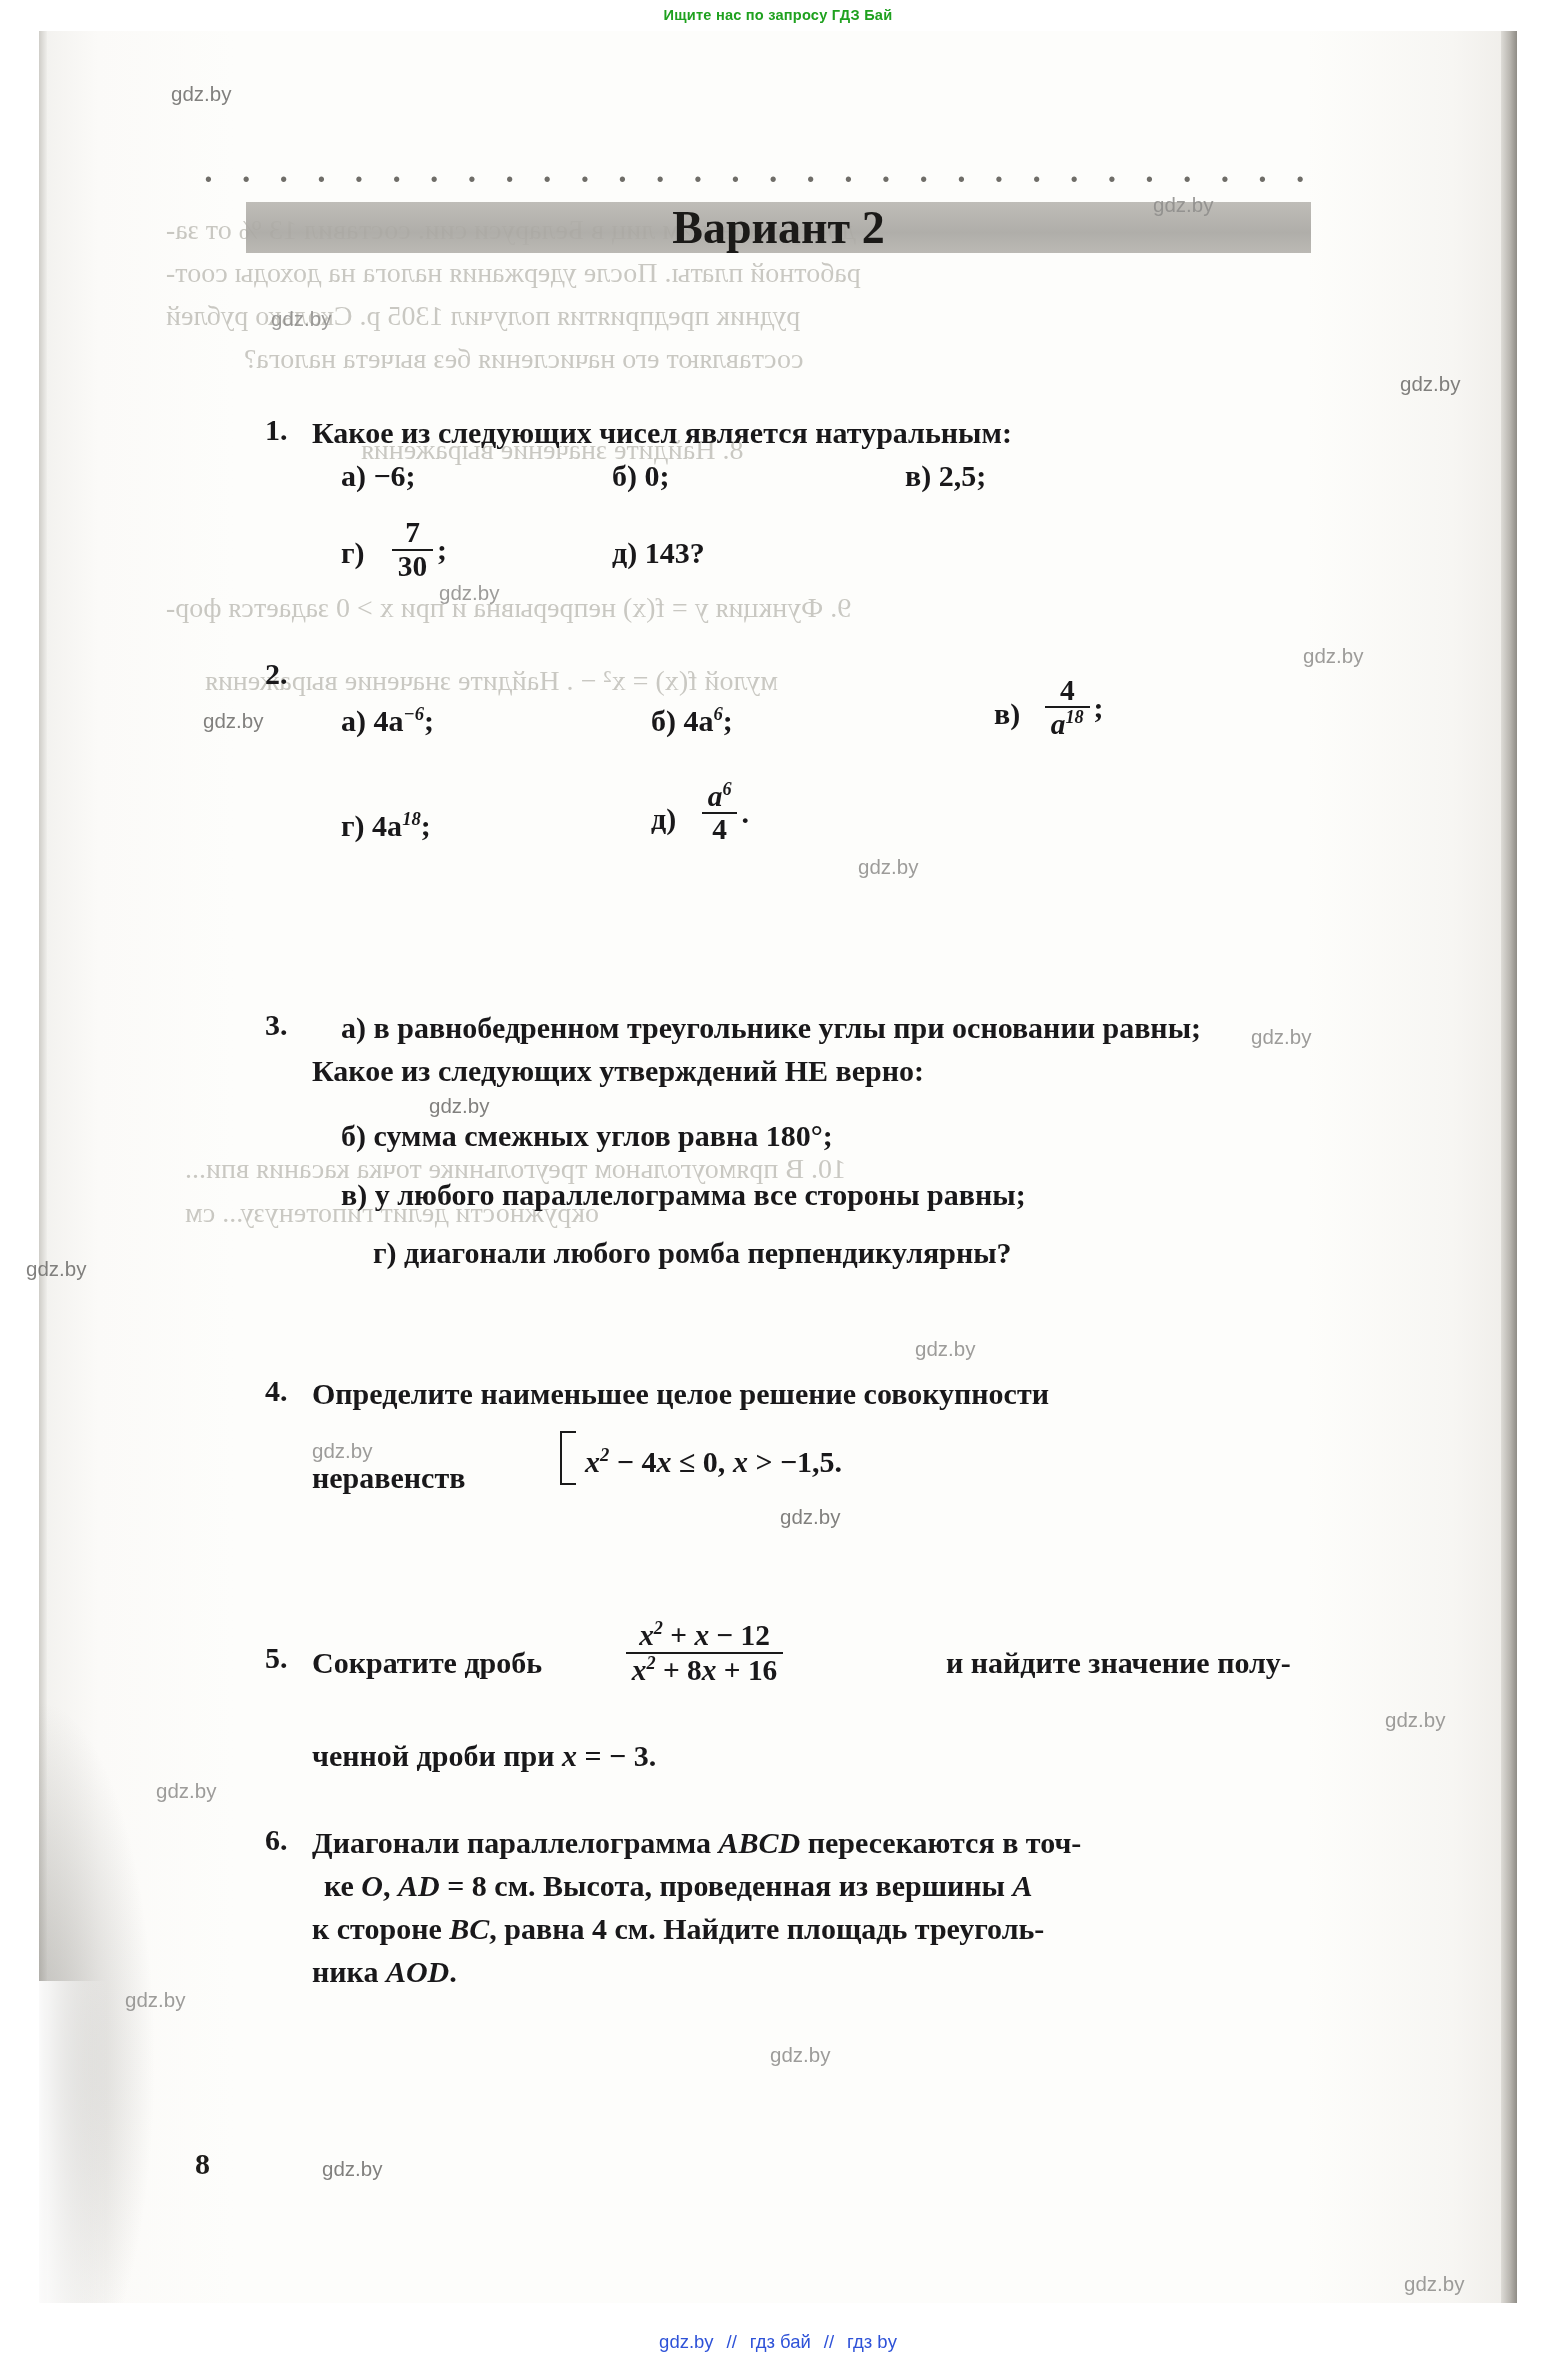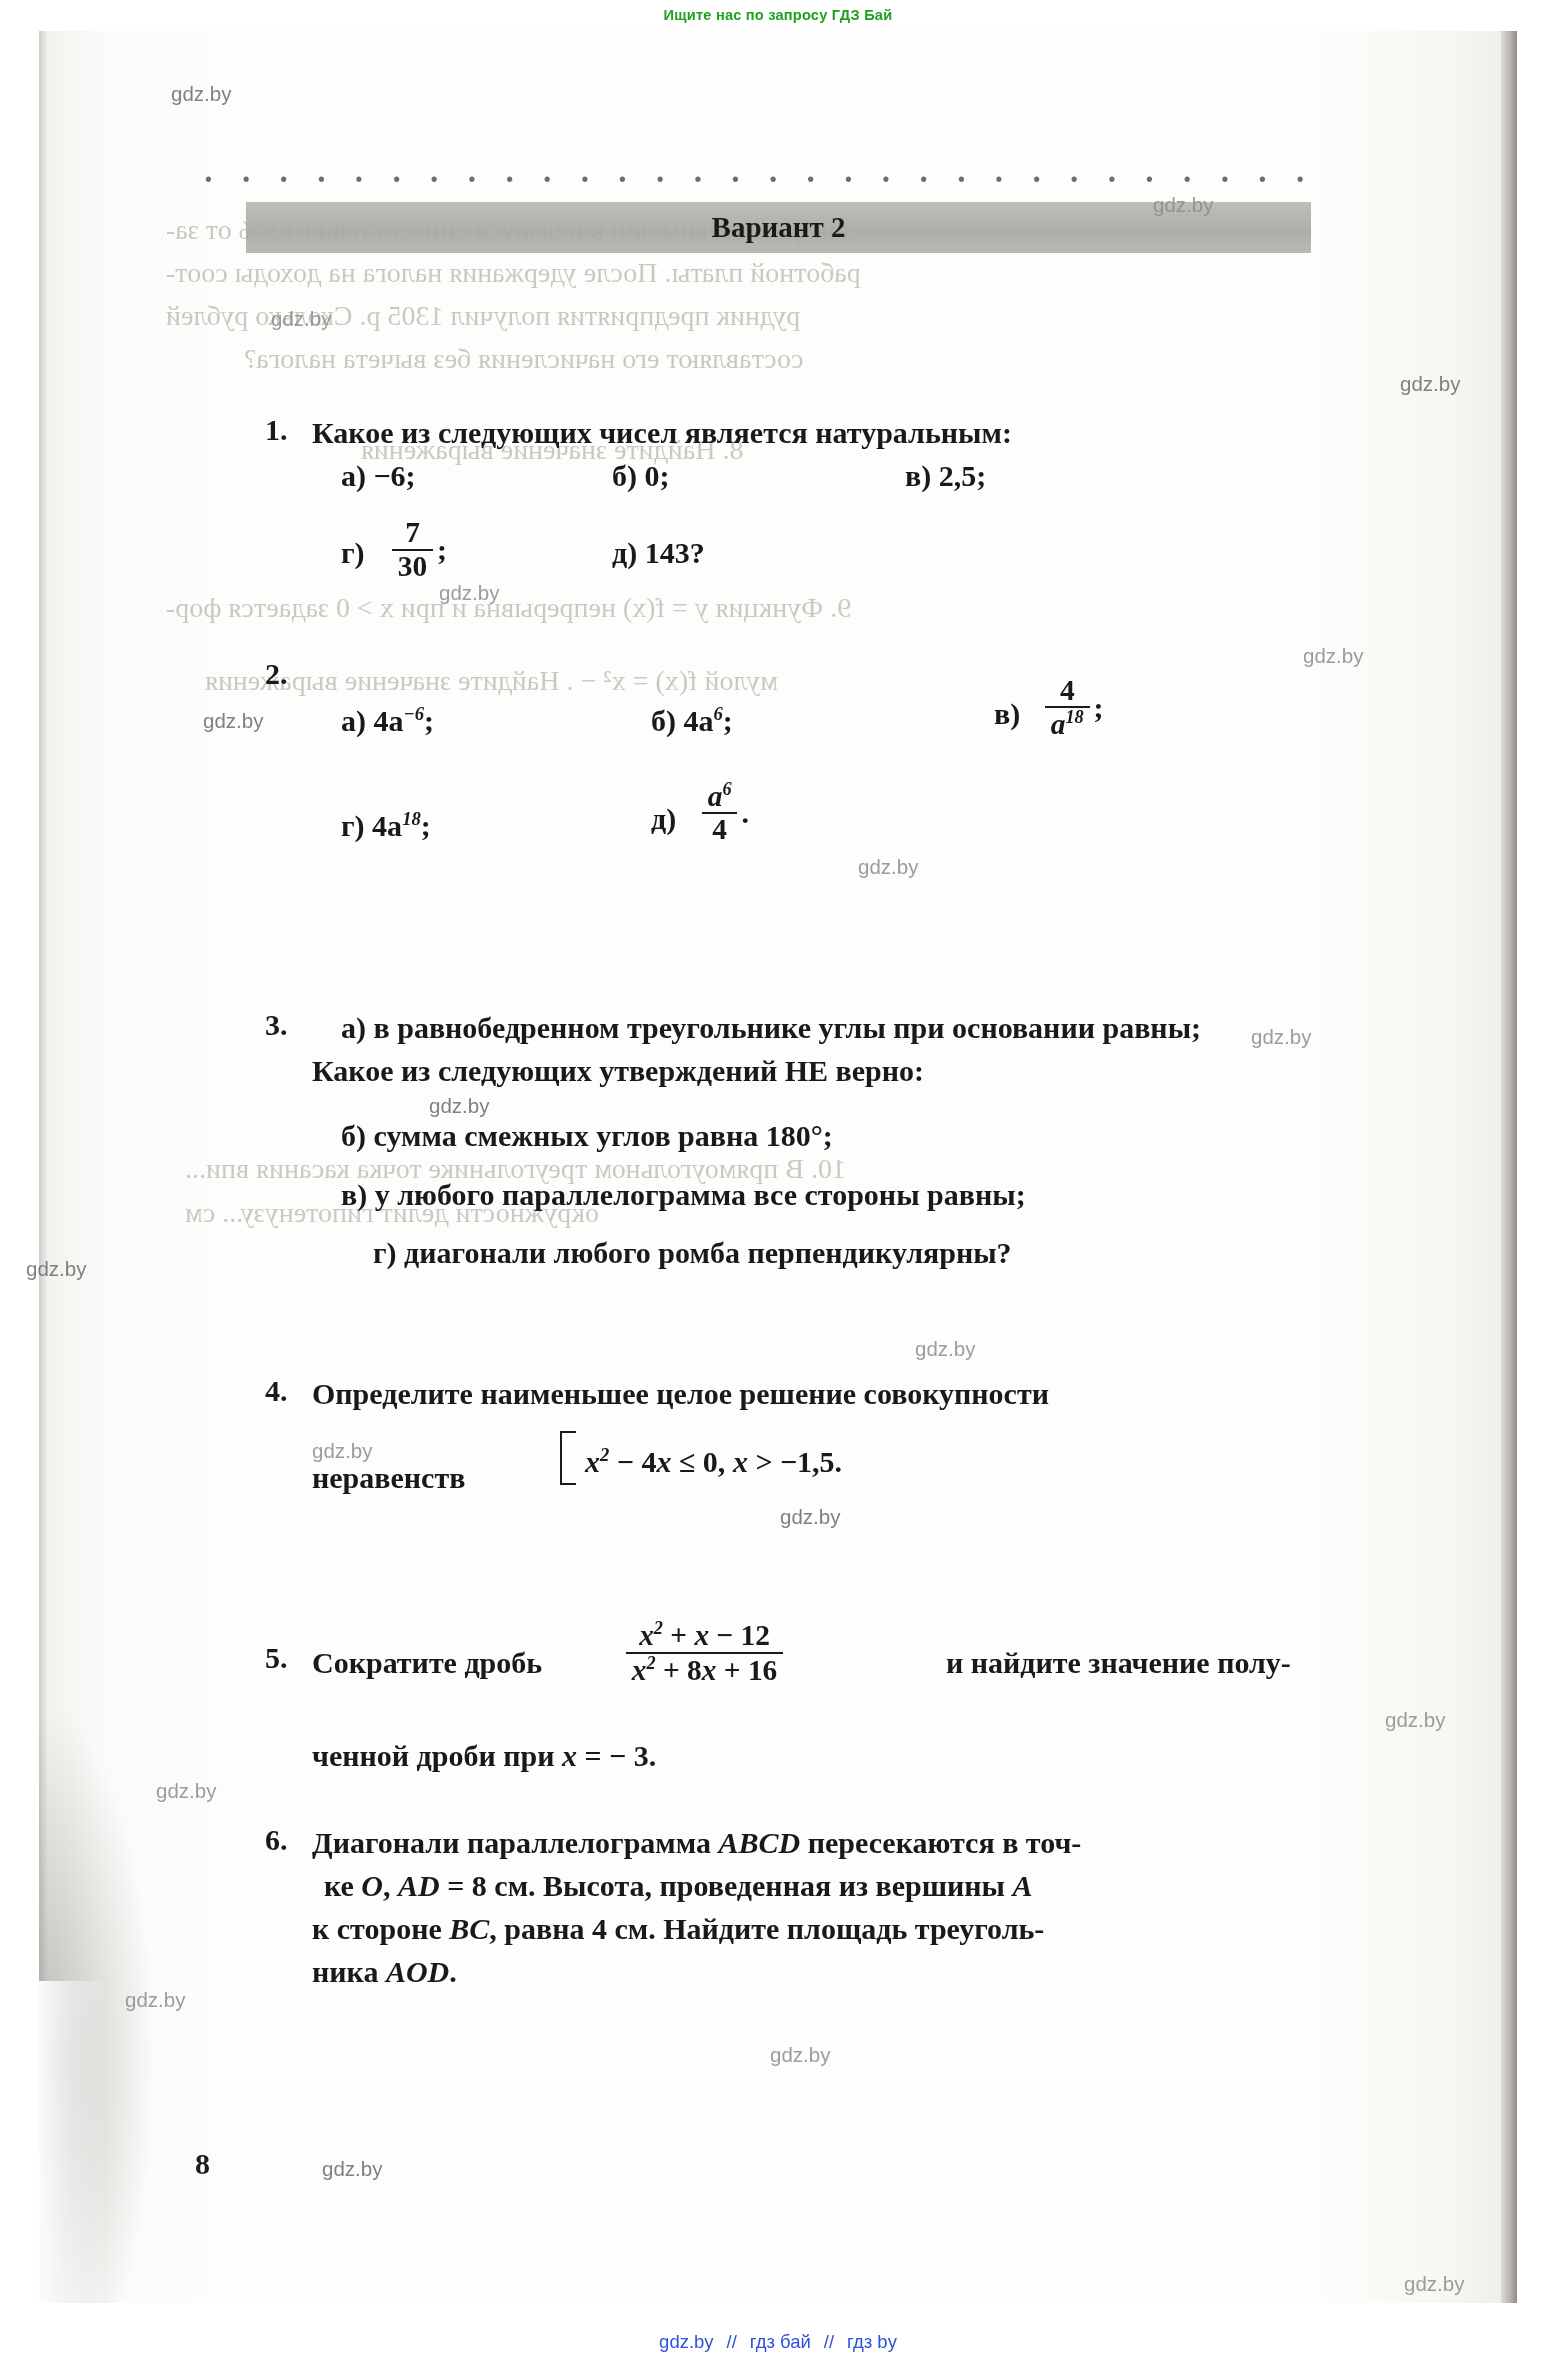--- a/index.html
+++ b/index.html
@@ -120,21 +120,21 @@
     opacity: 0.92;
   }
   .variant-title {
     position: absolute;
     left: 207px;
     top: 172px;
     width: 1065px;
     height: 49px;
     line-height: 49px;
     text-align: center;
-    font-size: 29px;
+    font-size: 46px;
     font-weight: bold;
     color: #1b1a18;
     font-family: "Liberation Serif", serif;
   }
 
   
   .content {
     position: absolute;
     left: 0; top: 0;
     width: 1478px;

